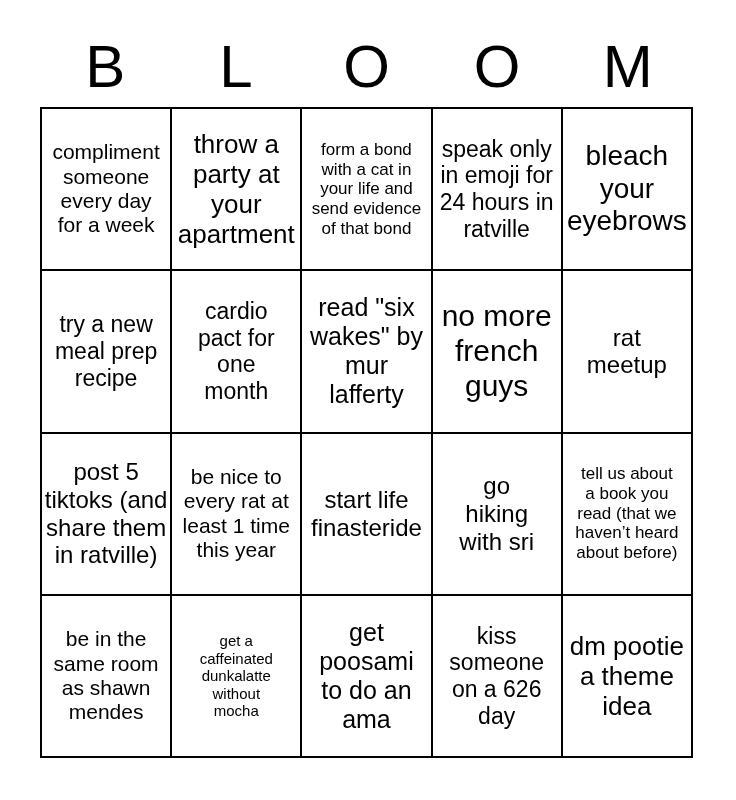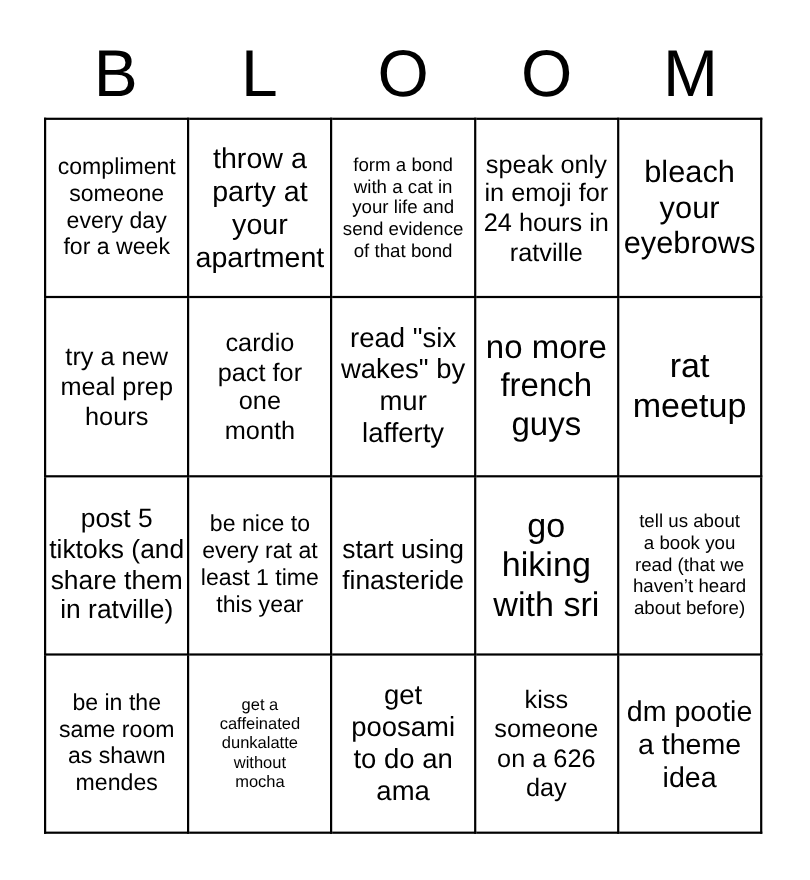--- a/index.html
+++ b/index.html
@@ -57,21 +57,21 @@
   .fs17 { font-size: 17px; border-radius: 14px; }
   .fs18 { font-size: 15px; }
   .fs20 { font-size: 24px; }
   .fs21 { font-size: 21px; }
   .fs23 { font-size: 23px; }
   .fs24 { font-size: 24px; }
   .fs25 { font-size: 25px; }
   .fs26 { font-size: 26px; }
   .fs28 { font-size: 28px; }
   .fs30 { font-size: 30px; margin-top: 12px; }
-  .fs35 { font-size: 31px; }
+  .fs35 { font-size: 24px; }
   .fs46 { font-size: 46px; }
 </style>
 </head>
 <body>
 
 <div class="page">
 
   <div class="card-title">
     <span class="letter">B</span>
     <span class="letter">L</span>
@@ -100,21 +100,21 @@
 in emoji for
 24 hours in
 ratville</td>
         <td class="fs28">bleach
 your
 eyebrows</td>
       </tr>
       <tr>
         <td class="fs23">try a new
 meal prep
-hours</td>
+recipe</td>
         <td class="fs23">cardio
 pact for
 one
 month</td>
         <td class="fs25">read "six
 wakes" by
 mur
 lafferty</td>
         <td class="fs30">no more
 french
@@ -124,21 +124,21 @@
       </tr>
       <tr>
         <td class="fs20">post 5
 tiktoks (and
 share them
 in ratville)</td>
         <td class="fs21">be nice to
 every rat at
 least 1 time
 this year</td>
-        <td class="fs24">start using
+        <td class="fs24">start life
 finasteride</td>
         <td class="fs35">go
 hiking
 with sri</td>
         <td class="fs17">tell us about
 a book you
 read (that we
 haven’t heard
 about before)</td>
       </tr>

